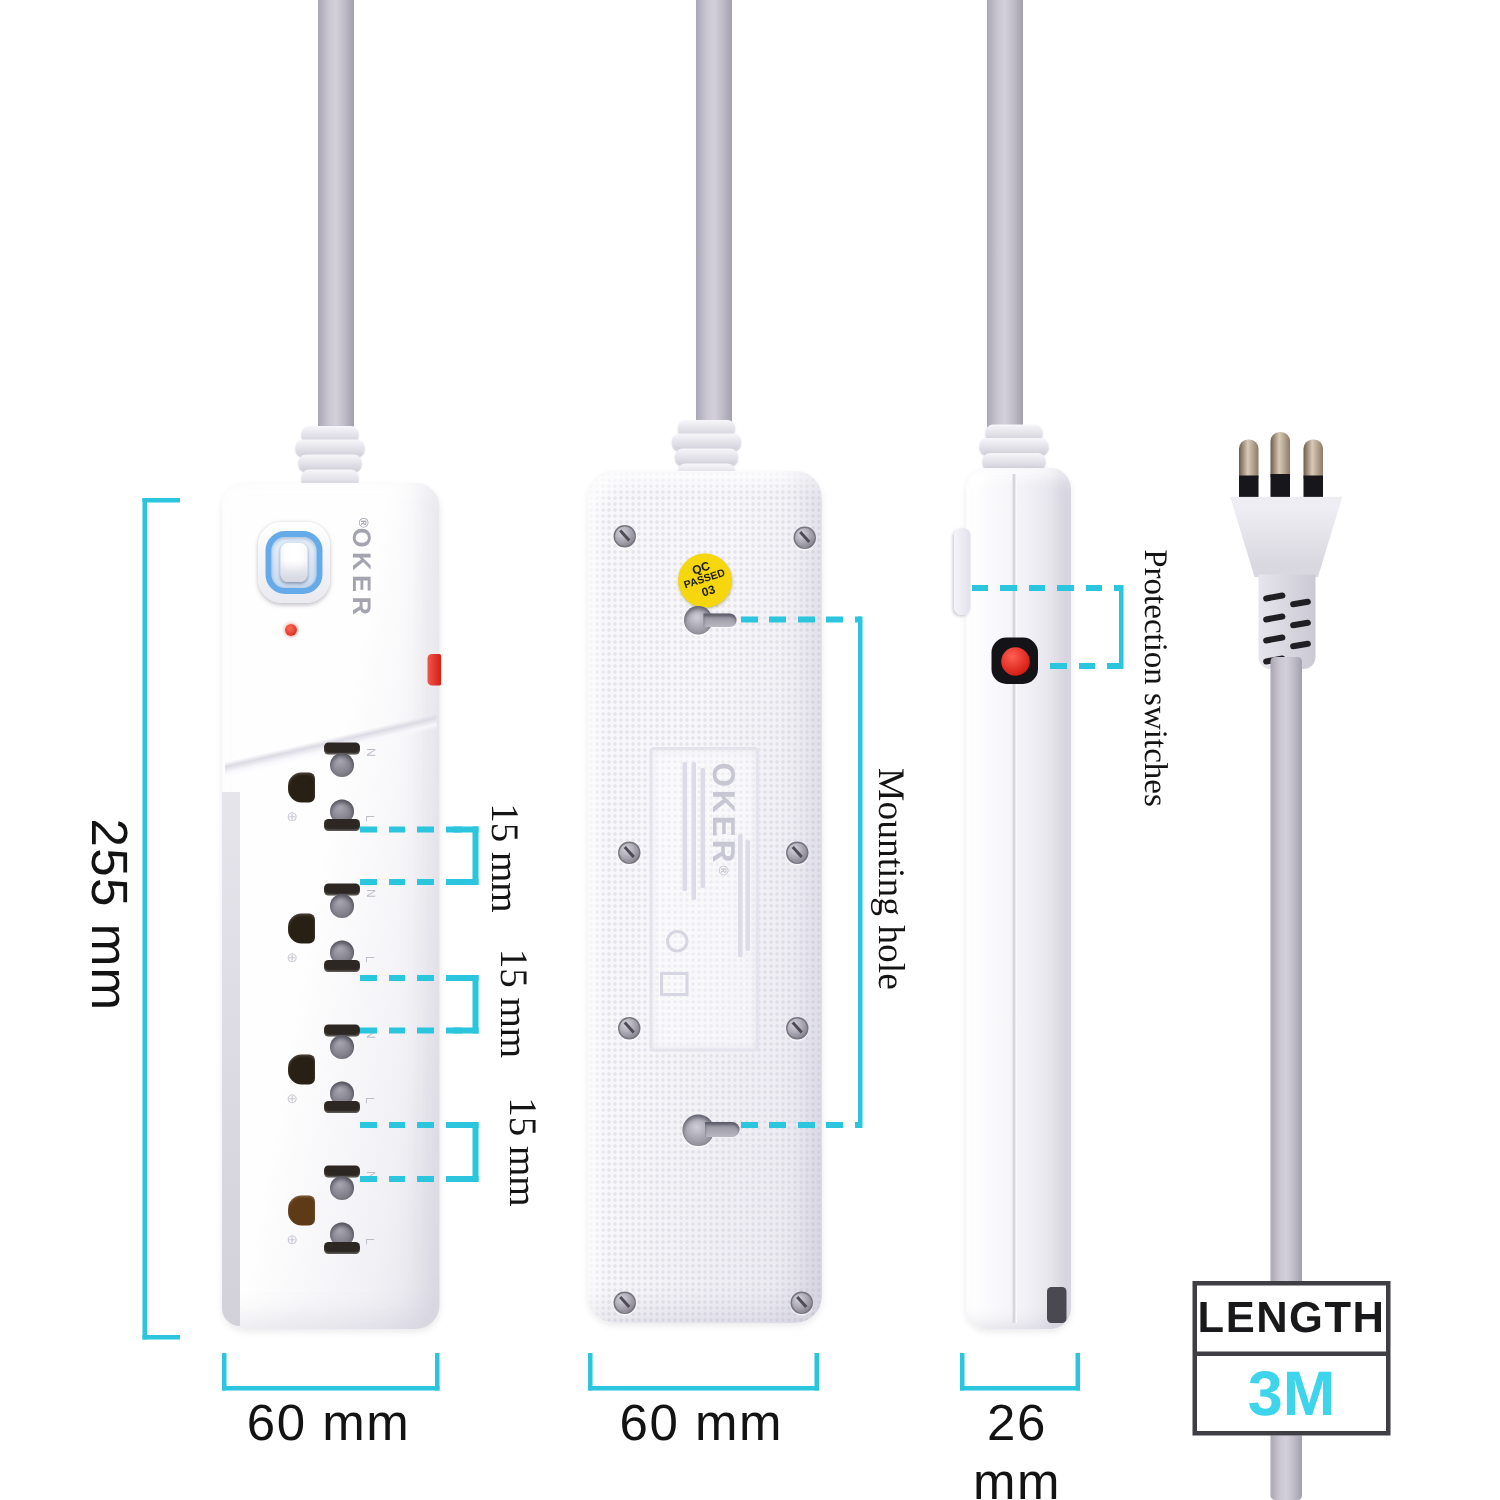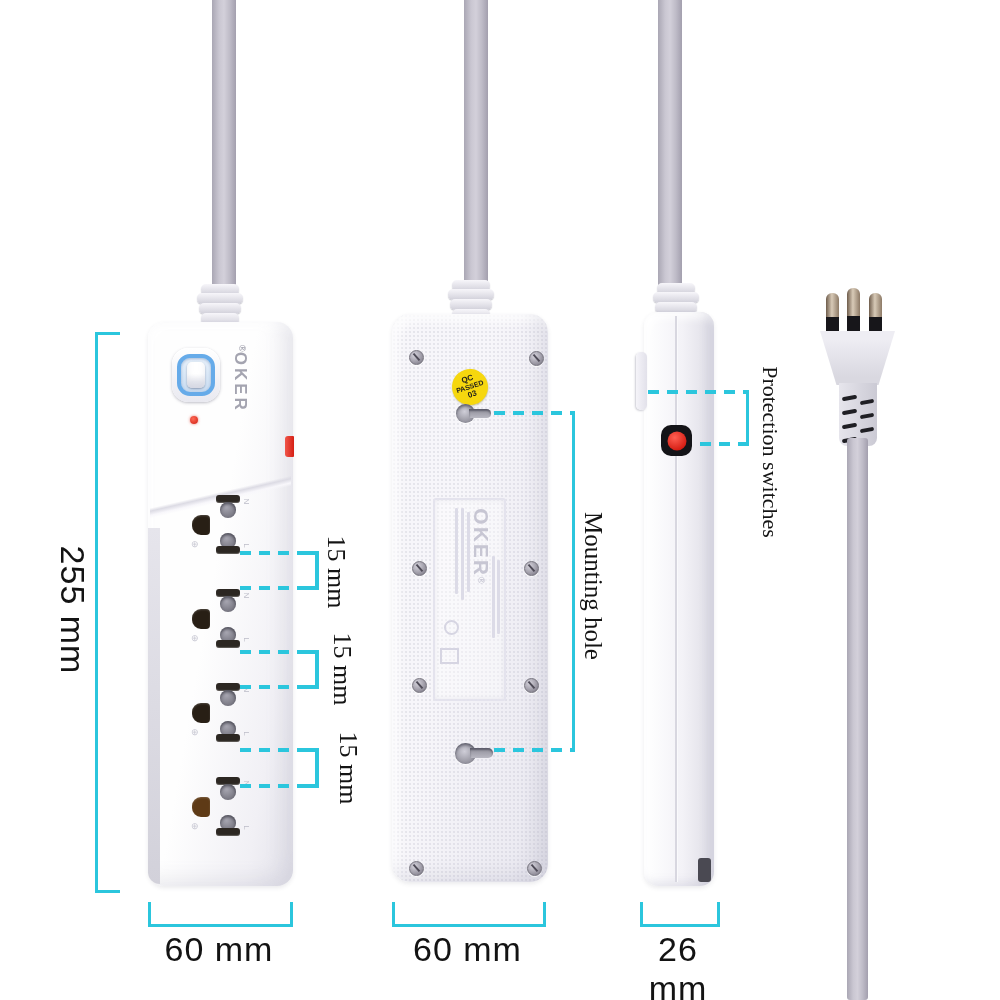--- a/index.html
+++ b/index.html
@@ -266,14 +266,18 @@
 
   <div class="bracket-open-up" style="left:148px;top:902px;width:139px;height:22px;"></div>
   <div class="dim-label" style="left:149px;top:930px;width:140px;">60 mm</div>
 
   <div class="bracket-open-up" style="left:392px;top:902px;width:148px;height:22px;"></div>
   <div class="dim-label" style="left:392px;top:930px;width:151px;">60 mm</div>
 
   <div class="bracket-open-up" style="left:640px;top:902px;width:74px;height:22px;"></div>
   <div class="dim-label" style="left:628px;top:930px;width:100px;">26 mm</div>
 
+  <div id="length-box">
+    <div class="row1">LENGTH</div>
+    <div class="row2">3M</div>
+  </div>
 
 </div>
 
 </body></html>

